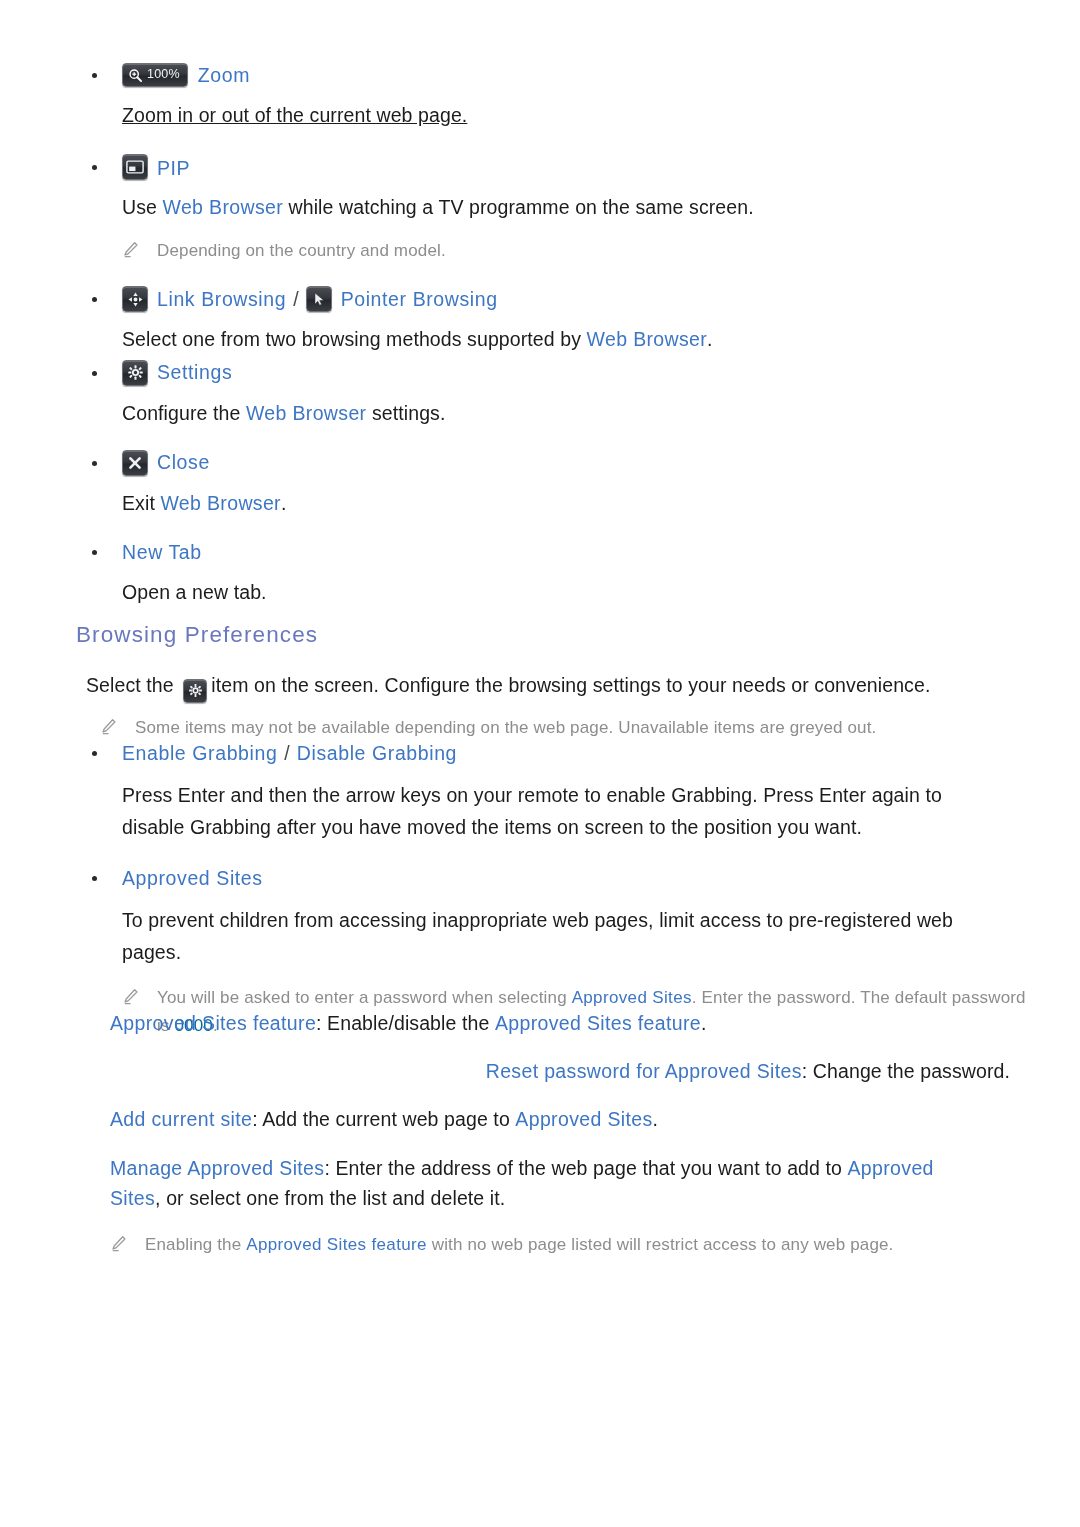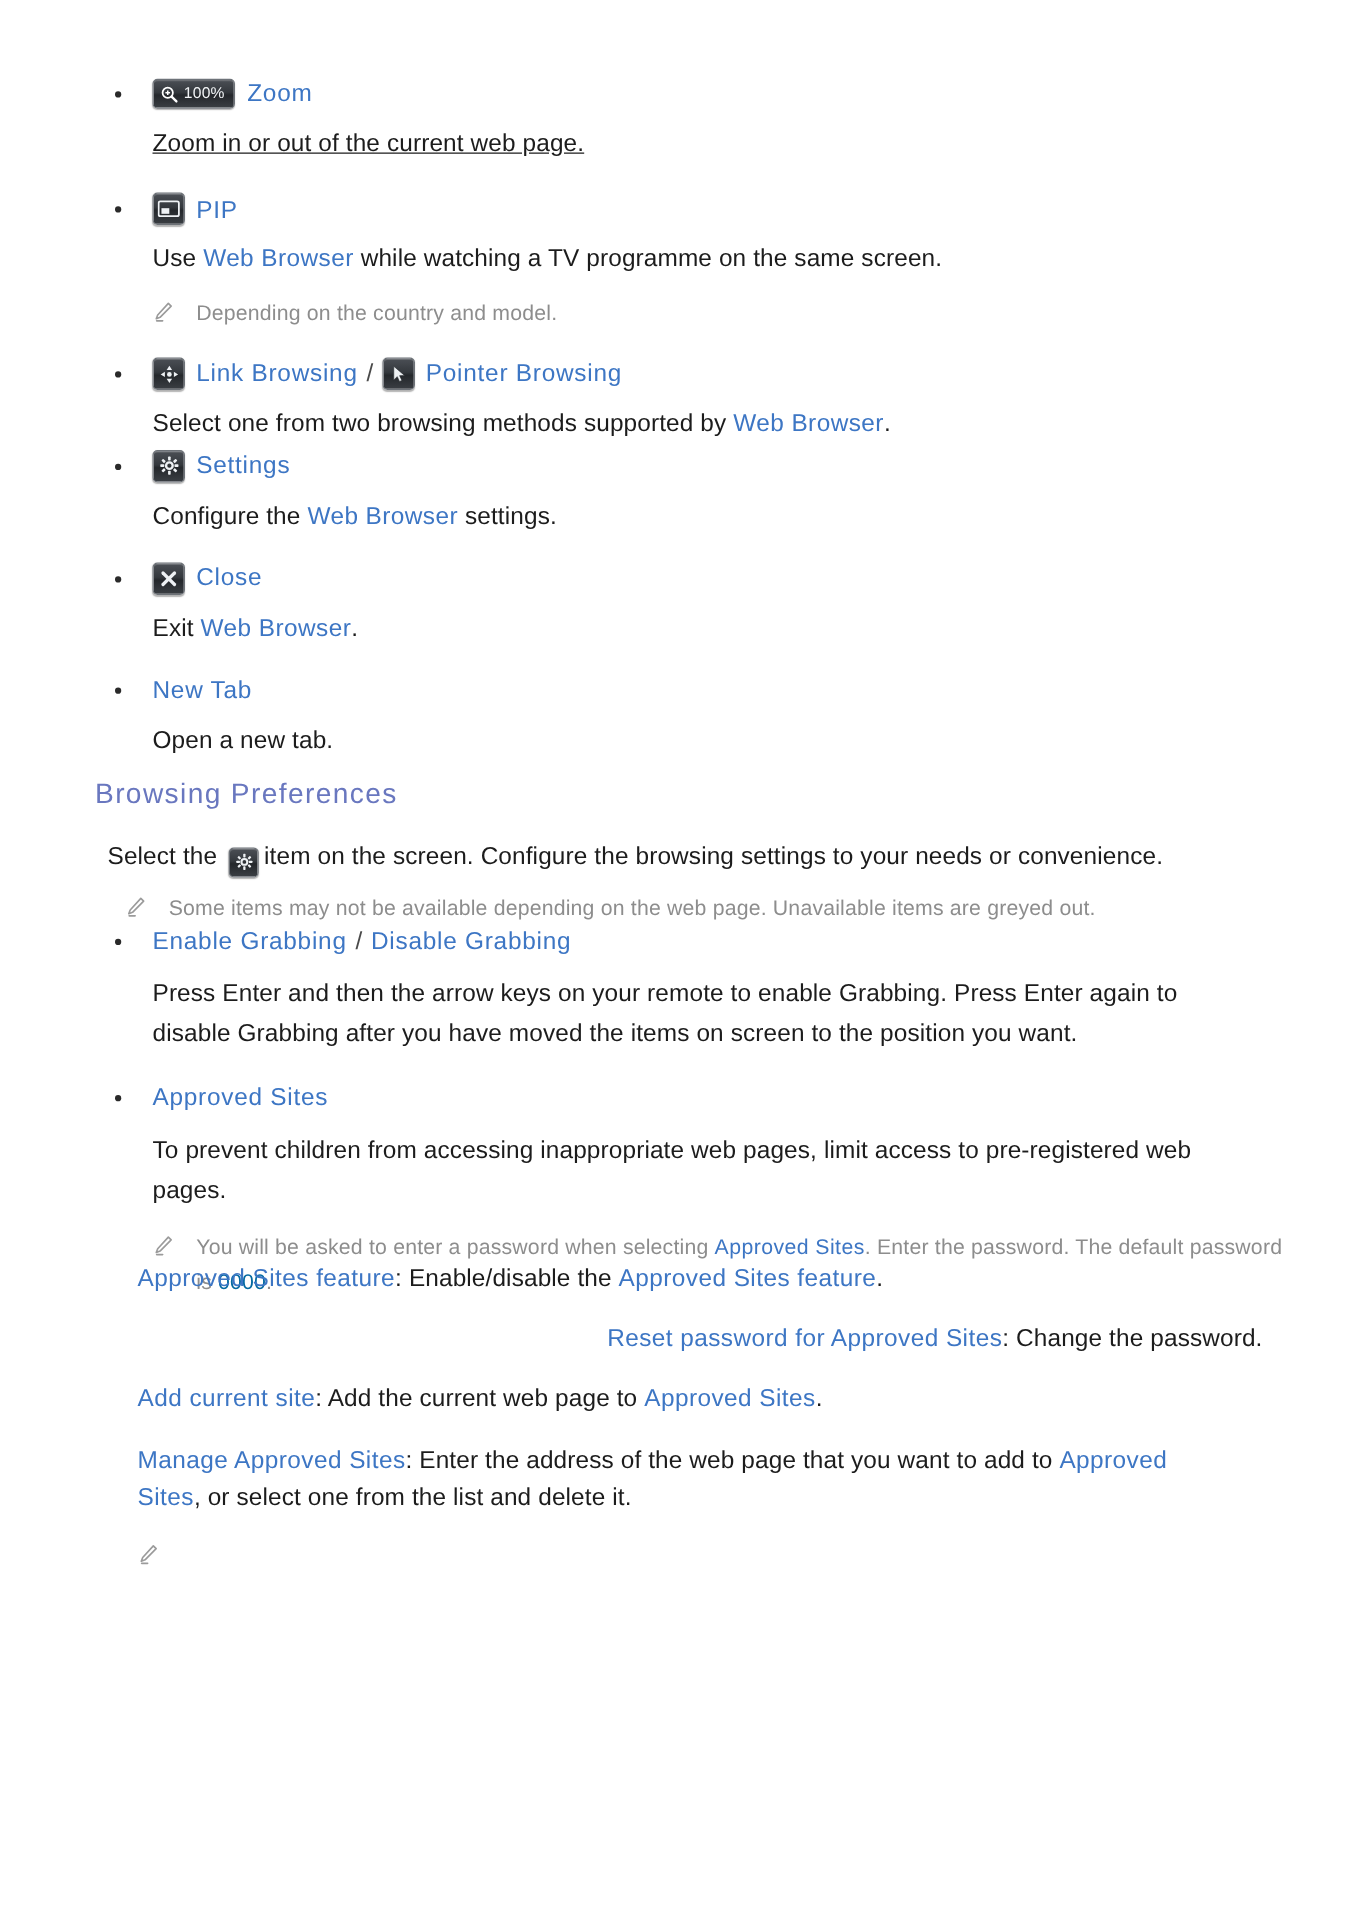--- a/index.html
+++ b/index.html
@@ -340,16 +340,19 @@
       <span class="lnk">Manage Approved Sites</span><span>: Enter the address of the web page that you want to add to </span><span class="lnk">Approved Sites</span><span>, or select one from the list and delete it.</span>
     </div>
 
     <div class="note-row" style="margin-top:14px;">
       <span class="note-icon">
         <svg width="17" height="17" viewBox="0 0 18 18" aria-hidden="true">
           <path d="M13.4 1.8 L15.8 4.2 L6.4 13.6 L3.2 14.8 L4.4 11.6 Z" fill="none" stroke="#9b9b9b" stroke-width="1.4" stroke-linejoin="round"></path>
           <line x1="3.5" y1="16.6" x2="8.6" y2="16.6" stroke="#9b9b9b" stroke-width="1.4" stroke-linecap="round"></line>
         </svg>
       </span>
+      <span class="note-text">
+        <span>Enabling the </span><span class="lnk">Approved Sites feature</span><span> with no web page listed will restrict access to any web page.</span>
+      </span>
     </div>
   </div>
 
 </div>
 
 </body></html>

